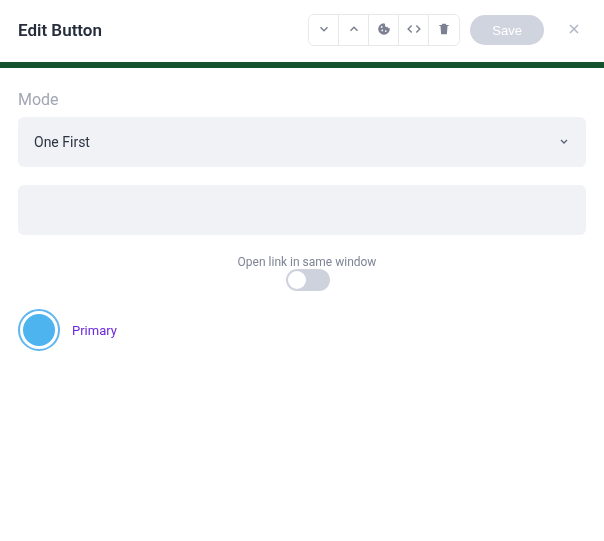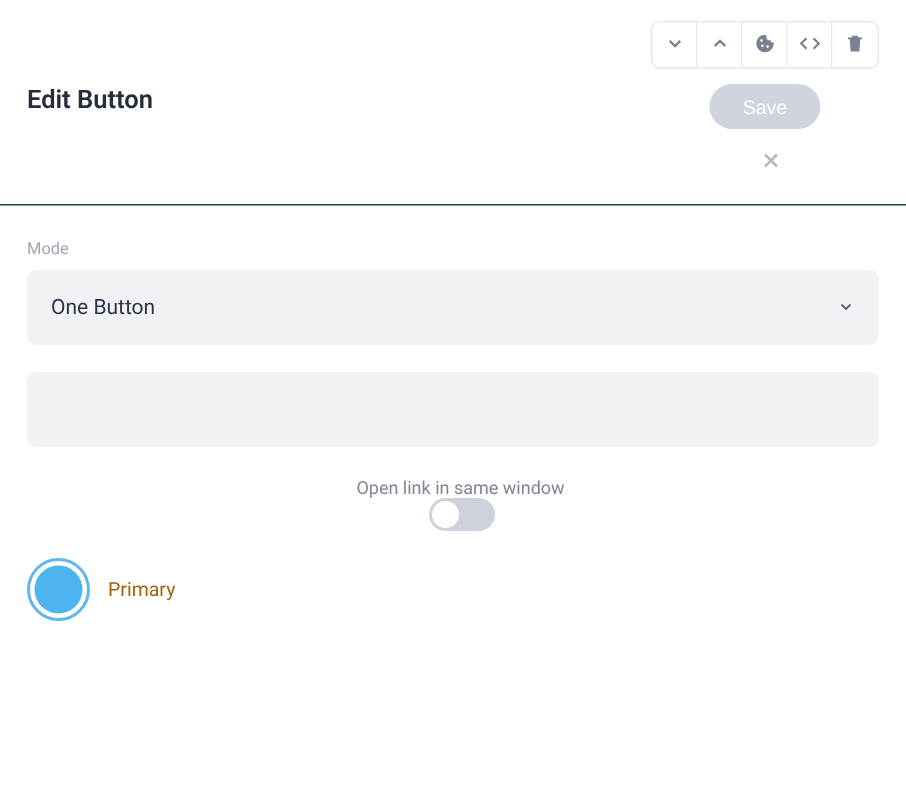--- a/index.html
+++ b/index.html
@@ -19,32 +19,31 @@
       height: 100%;
       background: #ffffff;
       display: flex;
       flex-direction: column;
     }
     .header {
       display: flex;
       align-items: center;
       justify-content: space-between;
       padding: 14px 18px 16px 18px;
-      border-bottom: 1px solid #14532d;
+      border-bottom: 6px solid #14532d;
     }
     .header-title {
       font-size: 17px;
       font-weight: 600;
       color: #252c3a;
     }
     .header-actions {
       display: flex;
       align-items: center;
       gap: 10px;
-      flex-direction: column;
     }
     .toolbar-group {
       display: flex;
       border: 1px solid #e6e8ec;
       border-radius: 6px;
       overflow: hidden;
     }
     .toolbar-btn {
       width: 30px;
       height: 30px;
@@ -90,21 +89,21 @@
     .close-btn svg {
       width: 16px;
       height: 16px;
     }
     .body {
       padding: 22px 18px;
       flex: 1;
       overflow-y: auto;
     }
     .field-label {
-      font-size: 11px;
+      font-size: 16px;
       color: #a1a6b3;
       margin-bottom: 8px;
       display: block;
     }
     .field {
       margin-bottom: 18px;
     }
     .input, .select {
       width: 100%;
       height: 50px;
@@ -189,21 +188,21 @@
     .swatch-outer.selected {
       border-color: #5fb6f0;
     }
     .swatch-inner {
       width: 32px;
       height: 32px;
       border-radius: 50%;
     }
     .style-name {
       font-size: 13px;
-      color: #a16207;
+      color: #6d28d9;
     }
   </style>
 </head>
 <body>
 
 <div class="panel">
   <div class="header">
     <div class="header-title">Edit Button</div>
     <div class="header-actions">
       <div class="toolbar-group">
@@ -254,21 +253,21 @@
         </span>
       </button>
     </div>
   </div>
 
   <div class="body">
     <div class="field">
       <label class="field-label">Mode</label>
       <div class="select-wrapper">
         <div class="select select-display">
-          <span>One Button</span>
+          <span>One First</span>
         </div>
         <span class="chevron">
           <svg viewBox="0 0 24 24" fill="none" stroke="currentColor" stroke-width="2.5">
               <polyline points="6 9 12 15 18 9"></polyline>
             </svg>
         </span>
       </div>
     </div>
 
     <div class="field">

